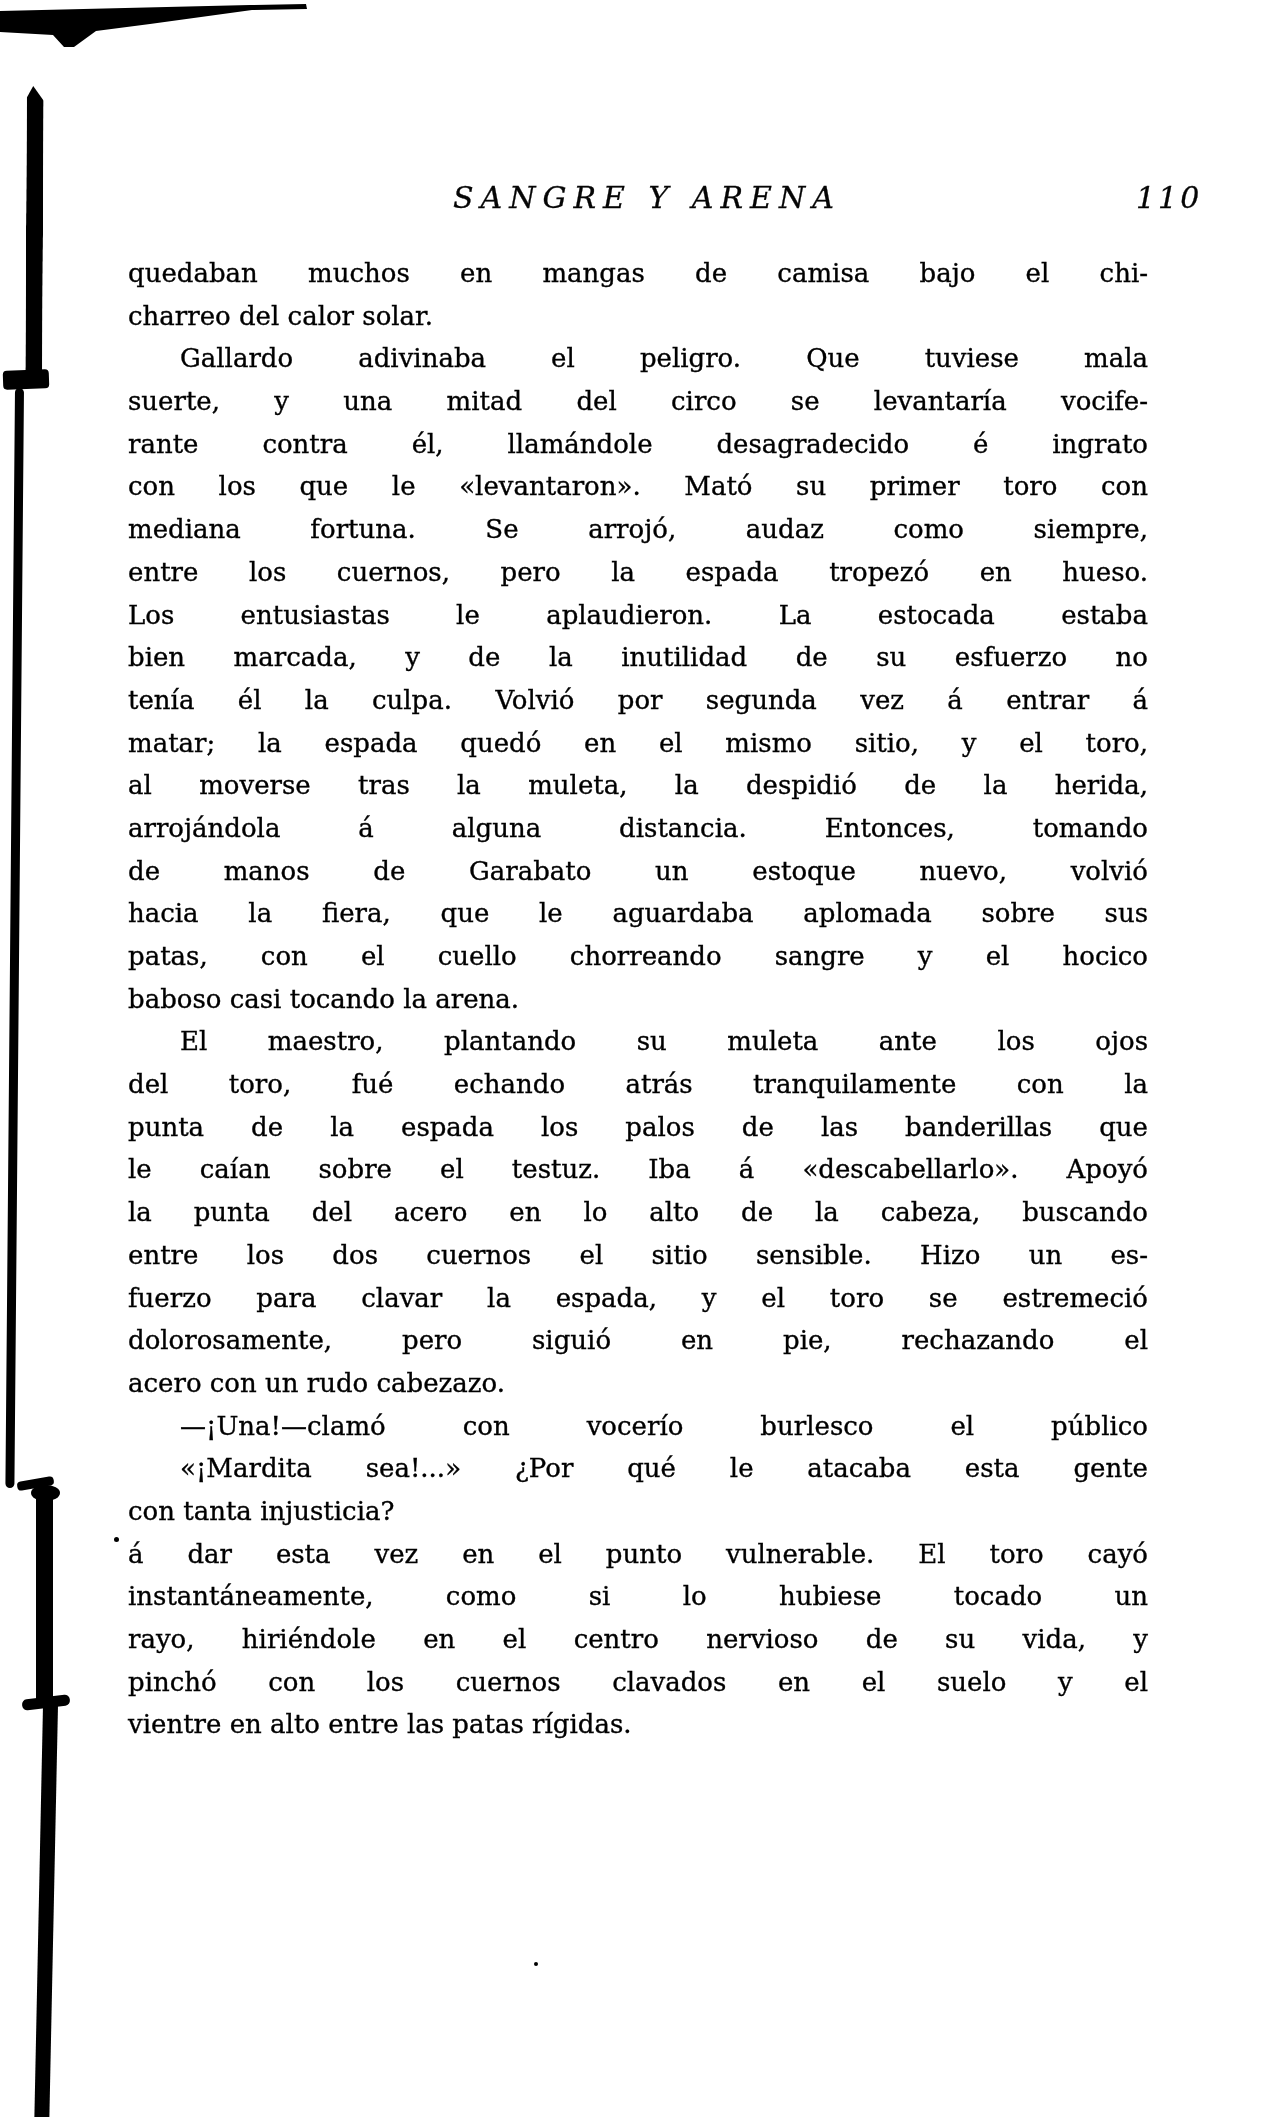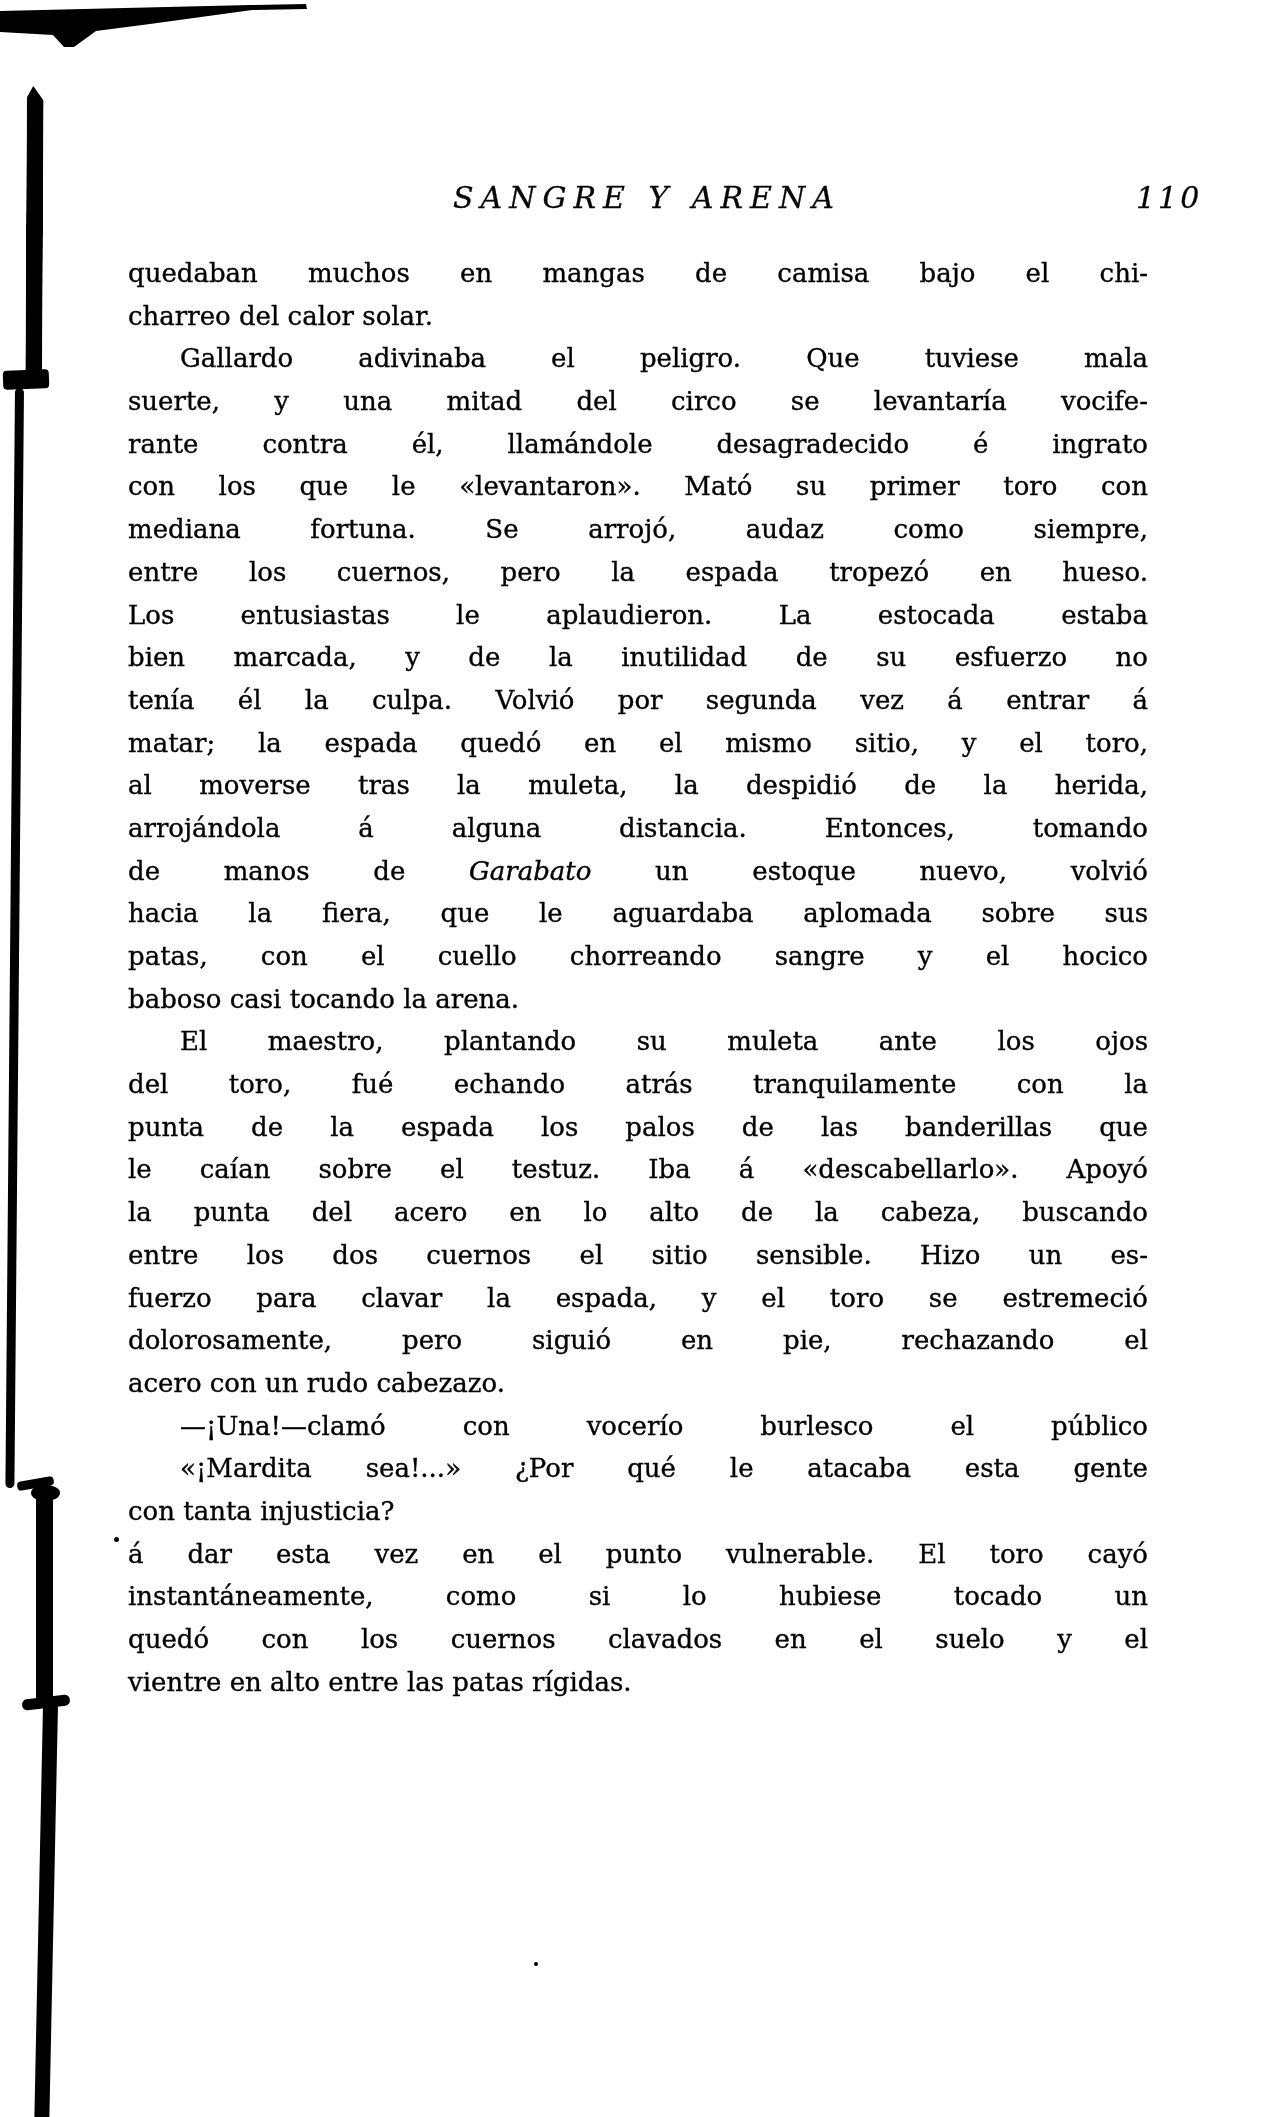--- a/index.html
+++ b/index.html
@@ -24,21 +24,21 @@
   
   .text-block{
     position:absolute;left:128px;top:252px;width:1020px;color:#000;
   }
   .line{
     font-size:26px;line-height:42.7px;height:42.7px;white-space:normal;
     -webkit-text-stroke:0.35px #000;
   }
   .just{text-align:justify;text-align-last:justify;}
   .ind{text-indent:52px;}
-  .it{font-style:italic;}
+  .it{}
   
   .art{position:absolute;background:#000;}
   .wedge{position:absolute;left:0;top:0;}
   .seg-a{left:26px;top:86px;width:17px;height:292px;
     clip-path:polygon(38% 0%,100% 5%,100% 100%,0% 100%,0% 4%);
     transform:rotate(0.3deg);}
   .foot-a{left:3px;top:370px;width:46px;height:19px;border-radius:4px;transform:rotate(-2deg);}
   .seg-b{left:15px;top:388px;width:9px;height:1100px;border-radius:5px;
     transform-origin:top left;transform:rotate(0.5deg);}
   .hook-b{left:17px;top:1479px;width:37px;height:9px;border-radius:4px;transform:rotate(-10deg);}
@@ -101,17 +101,18 @@
       <div class="line just"><span>la punta del acero en lo alto de la cabeza, buscando</span></div>
       <div class="line just"><span>entre los dos cuernos el sitio sensible. Hizo un es-</span></div>
       <div class="line just"><span>fuerzo para clavar la espada, y el toro se estremeció</span></div>
       <div class="line just"><span>dolorosamente, pero siguió en pie, rechazando el</span></div>
       <div class="line"><span>acero con un rudo cabezazo.</span></div>
       <div class="line just ind"><span>—¡Una!—clamó con vocerío burlesco el público</span></div>
       <div class="line just ind"><span>«¡Mardita sea!...» ¿Por qué le atacaba esta gente</span></div>
       <div class="line"><span>con tanta injusticia?</span></div>
       <div class="line just"><span>á dar esta vez en el punto vulnerable. El toro cayó</span></div>
       <div class="line just"><span>instantáneamente, como si lo hubiese tocado un</span></div>
-      <div class="line just"><span>quedó con los cuernos clavados en el suelo y el</span></div>
+      <div class="line just"><span>rayo, hiriéndole en el centro nervioso de su vida, y</span></div>
+      <div class="line just"><span>pinchó con los cuernos clavados en el suelo y el</span></div>
       <div class="line"><span>vientre en alto entre las patas rígidas.</span></div>
     </div>
 
 </div>
 
 </body></html>

